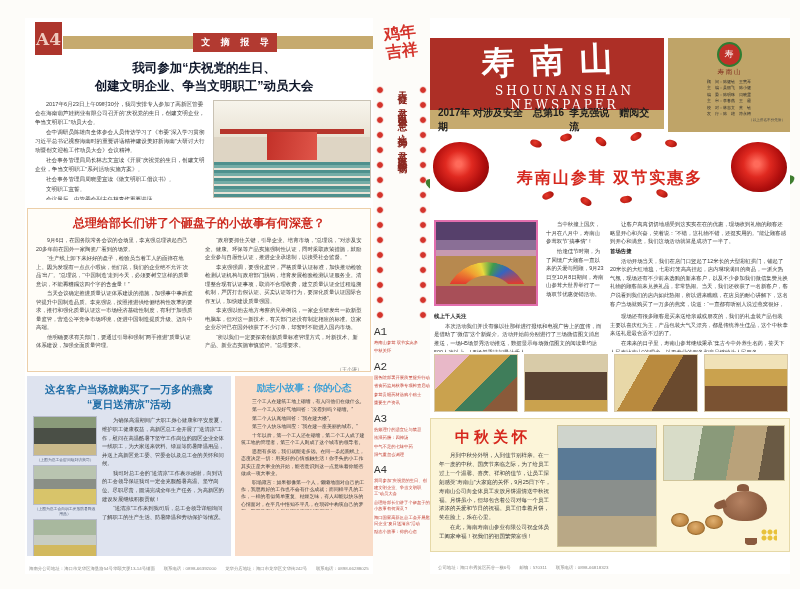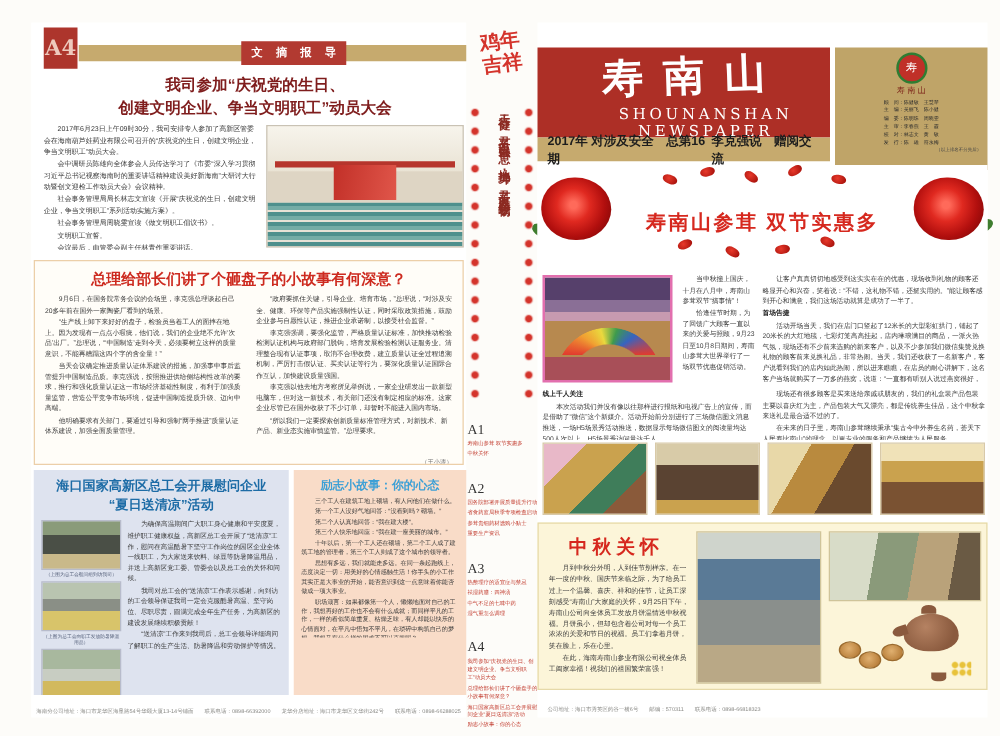--- a/index.html
+++ b/index.html
@@ -9,21 +9,21 @@
   p { text-indent:11px; margin:0 0 1px 0; }
   .sub { font-weight:bold; text-indent:0; color:#222; }
 
   
   .lp { position:absolute; left:25px; top:18px; width:348px; height:556px; background:#fff; }
   .a4-badge { position:absolute; left:10px; top:4px; width:27px; height:33px; background:#ad352c; color:#eec9bd; font:bold 17px "DejaVu Serif",serif; display:flex; align-items:center; justify-content:center; }
   .lp-band { position:absolute; left:38px; top:18px; width:310px; height:13px; background:#c6aa6e; }
   .lp-band-label { position:absolute; left:130px; top:-3px; width:84px; height:19px; background:#b23a31; color:#fff; font-weight:bold; font-size:9px; letter-spacing:4px; display:flex; align-items:center; justify-content:center; padding-left:4px; }
 
   .art1 { position:absolute; top:42px; left:10px; width:338px; height:142px; }
-  .art1-title { color:#7f1d1d; font-weight:bold; font-size:12.5px; line-height:1.4; text-align:center; }
+  .art1-title { color:#0f172a; font-weight:bold; font-size:12.5px; line-height:1.4; text-align:center; }
   .art1-body { position:absolute; top:40px; left:0; width:172px; height:100px; font-size:5.6px; line-height:1.62; overflow:hidden; }
   .art1-photo { position:absolute; top:40px; right:2px; width:158px; height:98px; border:1px solid #c9c2b4; background:#efe9dd; overflow:hidden; }
   .conf-ceiling { height:38%; background:linear-gradient(#f7f4ec,#e9e3d4); }
   .conf-stage { height:26%; background:#ded5c4; position:relative; }
   .conf-screen { position:absolute; left:34%; top:-20%; width:32%; height:110%; background:linear-gradient(100deg,#c23028,#e0564a); }
   .conf-bannerline { position:absolute; left:4%; top:-34%; width:92%; height:5px; background:#b6352c; }
   .conf-seats { height:36%; background:repeating-linear-gradient(180deg,#4e908d 0 3px,#74aca6 3px 6px,#e7e2d6 6px 8px); }
 
   .art2 { position:absolute; top:190px; left:2px; width:344px; height:164px; border:1px solid #eccfa9; background:#fffdf8; padding:6px 8px 4px; overflow:hidden; }
   .art2-title { color:#cd2a1f; font-weight:bold; font-size:12px; text-align:center; }
@@ -51,21 +51,21 @@
   .lp-footer { position:absolute; bottom:3px; left:4px; right:0; font-size:4.4px; color:#8a8a86; white-space:nowrap; overflow:hidden; text-indent:0; }
 
   
   .strip { position:absolute; left:374px; top:20px; width:56px; height:552px; }
   .strip-banner { height:62px; color:#d4342c; font-family:"DejaVu Serif",serif; font-weight:bold; font-size:16px; line-height:1.15; text-align:center; transform:rotate(-7deg); padding-top:4px; }
   .strip-verse { position:relative; height:236px; margin-top:2px; }
   .deco-col { position:absolute; top:0; bottom:0; width:11px; background-image:radial-gradient(circle at 5px 6px,#d4342c 2.4px,rgba(212,52,44,.25) 3.2px,transparent 4px); background-size:11px 15px; }
   .deco-l { left:1px; } .deco-r { right:1px; }
   .verse-text { position:absolute; left:50%; transform:translateX(-50%); writing-mode:vertical-rl; font-family:"DejaVu Serif",serif; font-weight:bold; font-size:9.5px; letter-spacing:2px; color:#8c2a22; height:100%; }
   .guide-title { margin-top:10px; font-family:"DejaVu Serif",serif; font-size:14px; color:#222; line-height:1.3; }
-  .guide-page { font-family:Liberation Serif, serif; font-size:11px; color:#333; margin:18px 0 2px; }
+  .guide-page { font-family:Liberation Mono, monospace; font-size:11px; color:#333; margin:6px 0 2px; }
   .guide-items p { font-size:4.3px; color:#c23b2e; line-height:1.5; margin:0 0 2px; text-indent:0; }
 
   
   .rp { position:absolute; left:430px; top:18px; width:360px; height:556px; background:#fff; }
   .masthead { position:absolute; left:0; top:20px; width:234px; height:72px; background:#ad2f26; overflow:hidden; }
   .mast-title { color:#fff; font-family:"DejaVu Serif",serif; font-weight:bold; font-size:33px; text-align:center; letter-spacing:16px; padding-left:16px; line-height:46px; transform:rotate(-2deg); }
   .mast-sub { color:#fff; font-family:"DejaVu Serif",serif; font-size:12px; letter-spacing:3px; text-align:center;padding-left:35px; }
   .rp-band { position:absolute; left:0; top:92px; width:234px; height:19px; background:#c6aa6e; display:flex; justify-content:space-between; align-items:center; padding:0 8px; font-weight:bold; font-size:10px; color:#1d1d1d; }
   .staffbox { position:absolute; left:238px; top:20px; width:122px; height:98px; background:#bfa468; padding-top:4px; text-align:center; }
   .seal { width:25px; height:25px; margin:0 auto; border-radius:50%; background:#c03028; border:2px solid #2e7d32; color:#fff; font-family:"DejaVu Serif",serif; font-size:9px; display:flex; align-items:center; justify-content:center; }
@@ -152,21 +152,21 @@
         <p>他明确要求有关部门，要通过引导和强制“两手推进”质量认证体系建设，加强全面质量管理。</p>
         <p>“政府要抓住关键，引导企业、培育市场，”总理说，“对涉及安全、健康、环保等产品实施强制性认证，同时采取政策措施，鼓励企业参与自愿性认证，推进企业承诺制，以接受社会监督。”</p>
         <p>李克强强调，要强化监管，严格质量认证标准，加快推动检验检测认证机构与政府部门脱钩，培育发展检验检测认证服务业。清理整合现有认证事项，取消不合理收费，建立质量认证全过程追溯机制，严厉打击假认证、买卖认证等行为，要深化质量认证国际合作互认，加快建设质量强国。</p>
         <p>李克强以他去地方考察所见举例说，一家企业研发出一款新型电脑车，但对这一新技术，有关部门还没有制定相应的标准。这家企业尽管已在国外收获了不少订单，却暂时不能进入国内市场。</p>
         <p>“所以我们一定要探索创新质量标准管理方式，对新技术、新产品、新业态实施审慎监管。”总理要求。</p>
       </div>
     <div class="art2-byline">（王小涛）</div>
   </div>
 
   <div class="art3">
-    <div class="art3-title prewrap">海口国家高新区总工会开展慰问企业
+    <div class="art3-title prewrap">这名客户当场就购买了一万多的燕窝
 “夏日送清凉”活动</div>
     <div class="art3-flex">
       <div class="art3-photos">
         <div class="ph ph-1"></div>
         <div class="ph-cap">（上图为总工会慰问组到访我司）</div>
         <div class="ph ph-2"></div>
         <div class="ph-cap">（上图为总工会向职工发放防暑降温用品）</div>
         <div class="ph ph-3"></div>
 
       </div>

